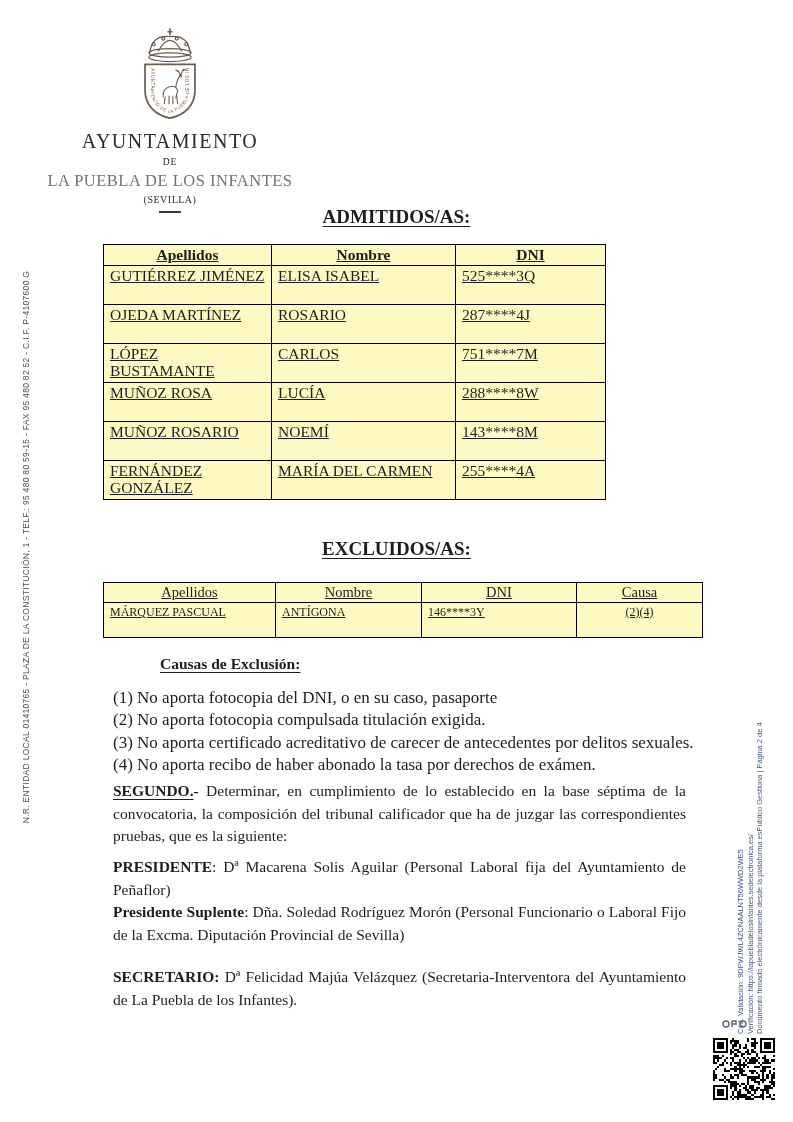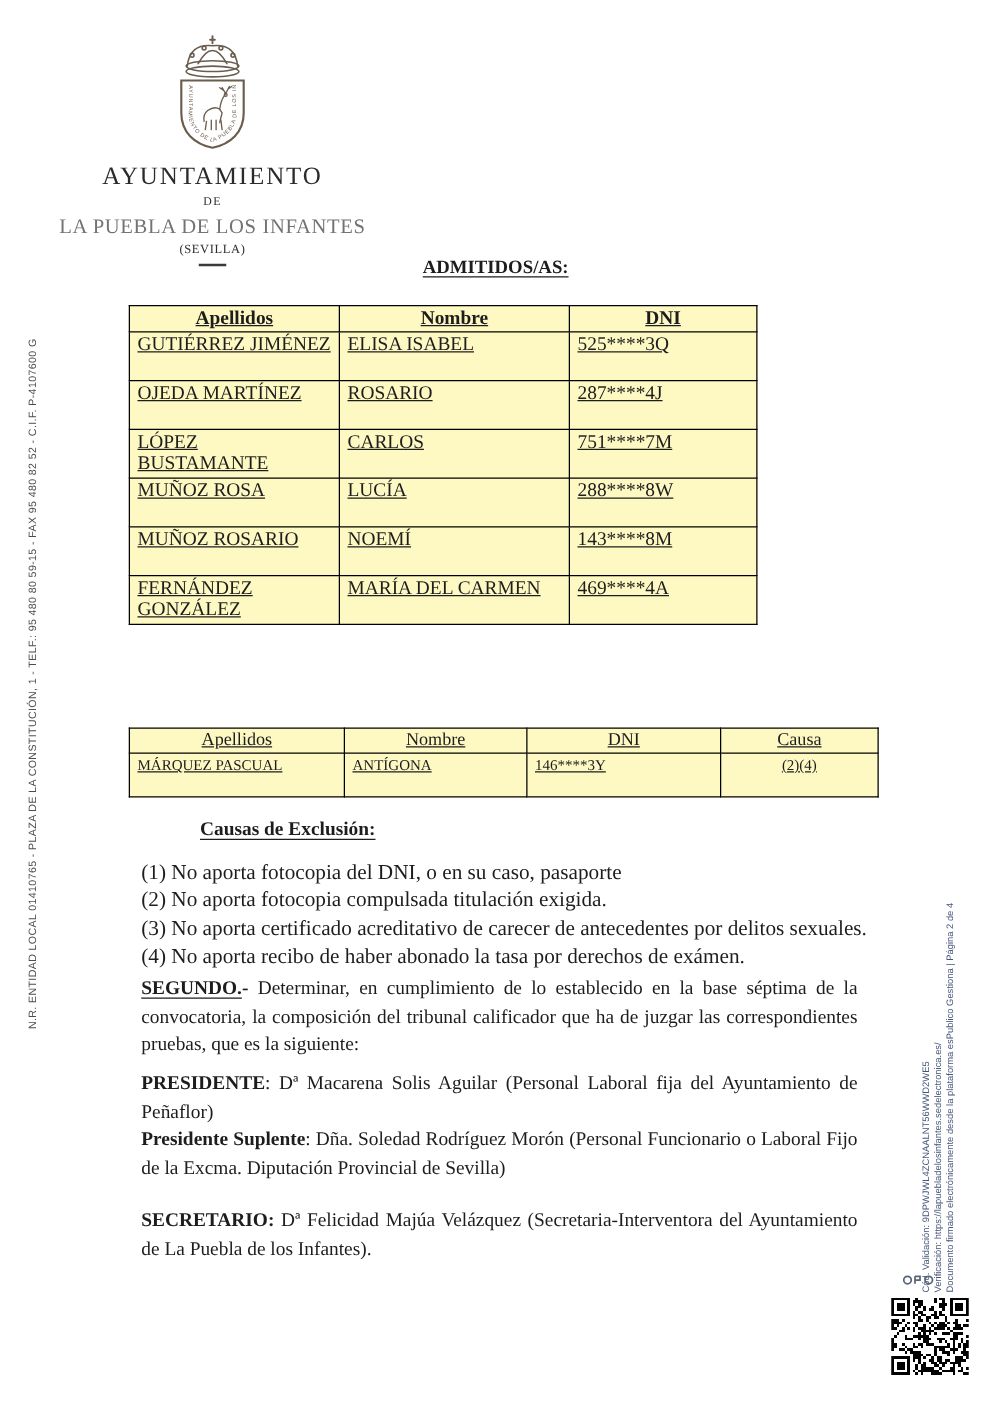--- a/index.html
+++ b/index.html
@@ -24,21 +24,21 @@
   .letterhead{position:absolute;left:40px;top:26px;width:260px;text-align:center;}
   .crest{display:block;margin:0 auto 8px auto;}
   .org-name{font-size:20px;letter-spacing:1.5px;color:#2b2b2b;}
   .org-de{font-size:9.5px;letter-spacing:1px;margin-top:4px;color:#2b2b2b;}
   .org-city{font-size:16.5px;letter-spacing:.5px;margin-top:4px;color:#737373;}
   .org-prov{font-size:10px;letter-spacing:.5px;margin-top:3px;color:#2b2b2b;}
   .org-rule{width:22px;height:2px;background:#3a3a3a;margin:6px auto 0 auto;}
   
   .section-title{
     position:absolute;left:103px;width:587px;text-align:center;
-    font-weight:bold;font-size:15px;
+    font-weight:bold;font-size:19px;
     text-decoration:underline;text-underline-offset:3px;
   }
   
   table{border-collapse:collapse;table-layout:fixed;position:absolute;background:#fef9c3;text-decoration:underline;}
   table,th,td{border:1.5px solid #000;}
   th,td{padding:1px 6px;overflow:hidden;}
   .tbl-admitted{left:103px;top:244px;width:502px;}
   .tbl-admitted col:nth-child(1){width:168px}
   .tbl-admitted col:nth-child(2){width:184px}
   .tbl-admitted col:nth-child(3){width:150px}
@@ -148,25 +148,26 @@
           <td>288****8W</td>
         </tr>
         <tr>
           <td>MUÑOZ ROSARIO</td>
           <td>NOEMÍ</td>
           <td>143****8M</td>
         </tr>
         <tr>
           <td>FERNÁNDEZ GONZÁLEZ</td>
           <td>MARÍA DEL CARMEN</td>
-          <td>469****4A</td>
+          <td>255****4A</td>
         </tr>
       </tbody>
   </table>
 
+  <div class="section-title" style="top:538px">EXCLUIDOS/AS:</div>
   <table class="tbl-excluded">
     <colgroup>
         <col>
         <col>
         <col>
         <col>
       </colgroup>
     <thead>
         <tr>
           <th>Apellidos</th>

